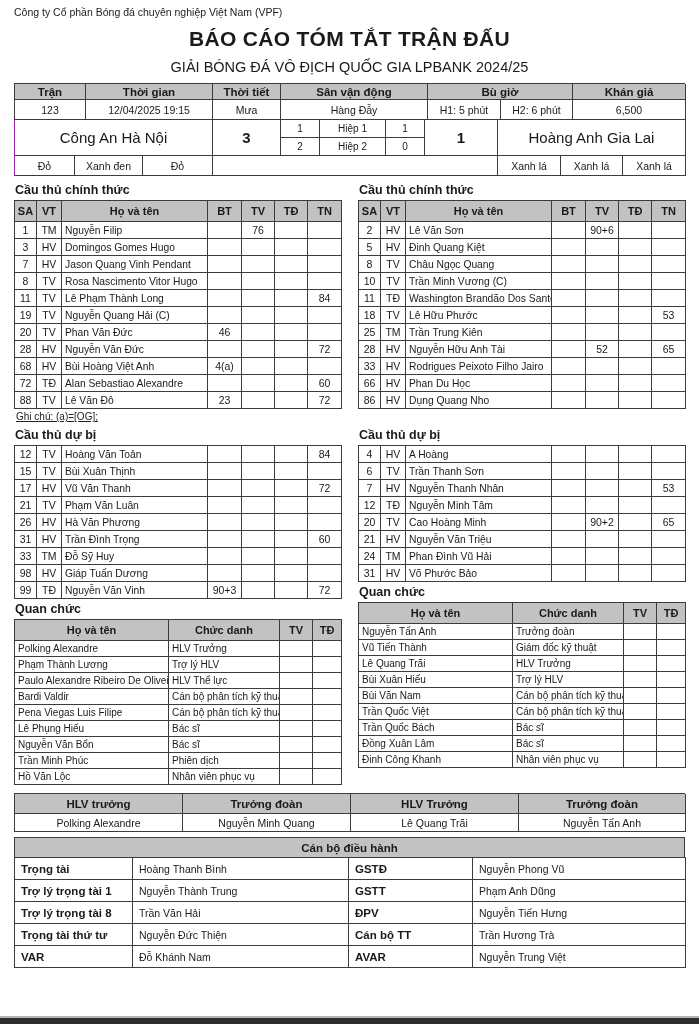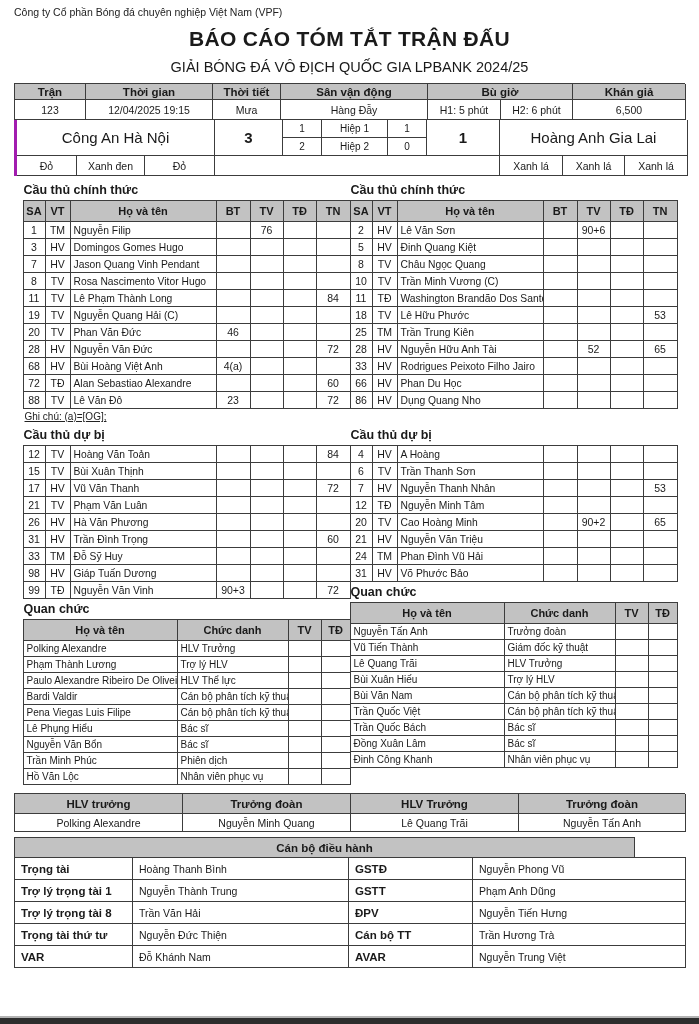--- a/index.html
+++ b/index.html
@@ -18,57 +18,57 @@
   .match-grid {
     display: grid;
     grid-template-columns: 71px 127px 68px 147px 73px 72px 113px;
     border-top: 1px solid #3c3c3c; border-left: 1px solid #3c3c3c;
     width: 671px;
   }
   .score-grid {
     display: grid;
     grid-template-columns: 60px 68px 70px 68px 39px 66px 39px 73px 63px 62px 63px;
     grid-template-rows: 18px 18px 20px;
-    border-left: 3px solid #a21caf;
+    border-left: 1px solid #a21caf;
     width: 671px;
   }
   .cell {
     border-right: 1px solid #3c3c3c; border-bottom: 1px solid #3c3c3c;
     display: flex; align-items: center; justify-content: center;
     font-size: 10.5px; background: #fff; overflow: hidden; white-space: nowrap;
   }
   .hdr { background: #c2c2c2; font-weight: bold; font-size: 11.5px; height: 16px; }
   .val { height: 20px; }
   .team-name { font-size: 15px; grid-row: 1 / 3; }
   .big-score { font-size: 15px; font-weight: bold; grid-row: 1 / 3; }
   .mini { font-size: 10px; }
   .kit { font-size: 10.5px; }
 
   
-  .teams { display: flex; justify-content: center; margin-top: 4px; width: 671px; }
+  .teams { display: flex; justify-content: space-between; margin-top: 4px; width: 671px; }
   .panel { width: 327px; }
   .sec-title { font-size: 12.5px; font-weight: bold; margin: 3px 0 3px 1px; }
   table { border-collapse: collapse; table-layout: fixed; width: 327px; }
   th { background: #c2c2c2; border: 1px solid #3c3c3c; font-size: 11px; height: 21px; font-weight: bold; overflow: hidden; }
   td { border: 1px solid #3c3c3c; font-size: 10.5px; height: 17px; overflow: hidden; white-space: nowrap; text-align: center; padding: 0; }
   td.name { text-align: left; padding: 0 3px; font-size: 10.3px; }
   .officials td { height: 16px; }
   .officials td.name, .officials td.role { text-align: left; padding: 0 3px; font-size: 10px; }
   .note { font-size: 10px; height: 14px; margin: 2px 0 0 2px; color: #222; text-decoration: underline; }
 
   
   .summary {
     display: grid; grid-template-columns: 168px 168px 168px 167px;
     border-top: 1px solid #3c3c3c; border-left: 1px solid #3c3c3c;
     margin-top: 8px; width: 671px;
   }
   .summary .s-hdr { height: 20px; }
   .summary .s-val { height: 18px; font-size: 10.5px; }
   .execbar {
-    margin-top: 5px; width: 621px; height: 20px;
+    margin-top: 5px; width: 671px; height: 20px;
     border: 1px solid #3c3c3c; border-bottom: none;
     background: #c2c2c2; font-weight: bold; font-size: 11.5px;
     display: flex; align-items: center; justify-content: center;
   }
   table.exec { width: 671px; }
   .exec td { height: 22px; text-align: left; padding: 0 6px; }
   .exec td.rlabel { font-weight: bold; font-size: 11.5px; }
   .exec td.rname { font-size: 10.5px; margin-left: 27px; }
 
   .bottom-strip {

